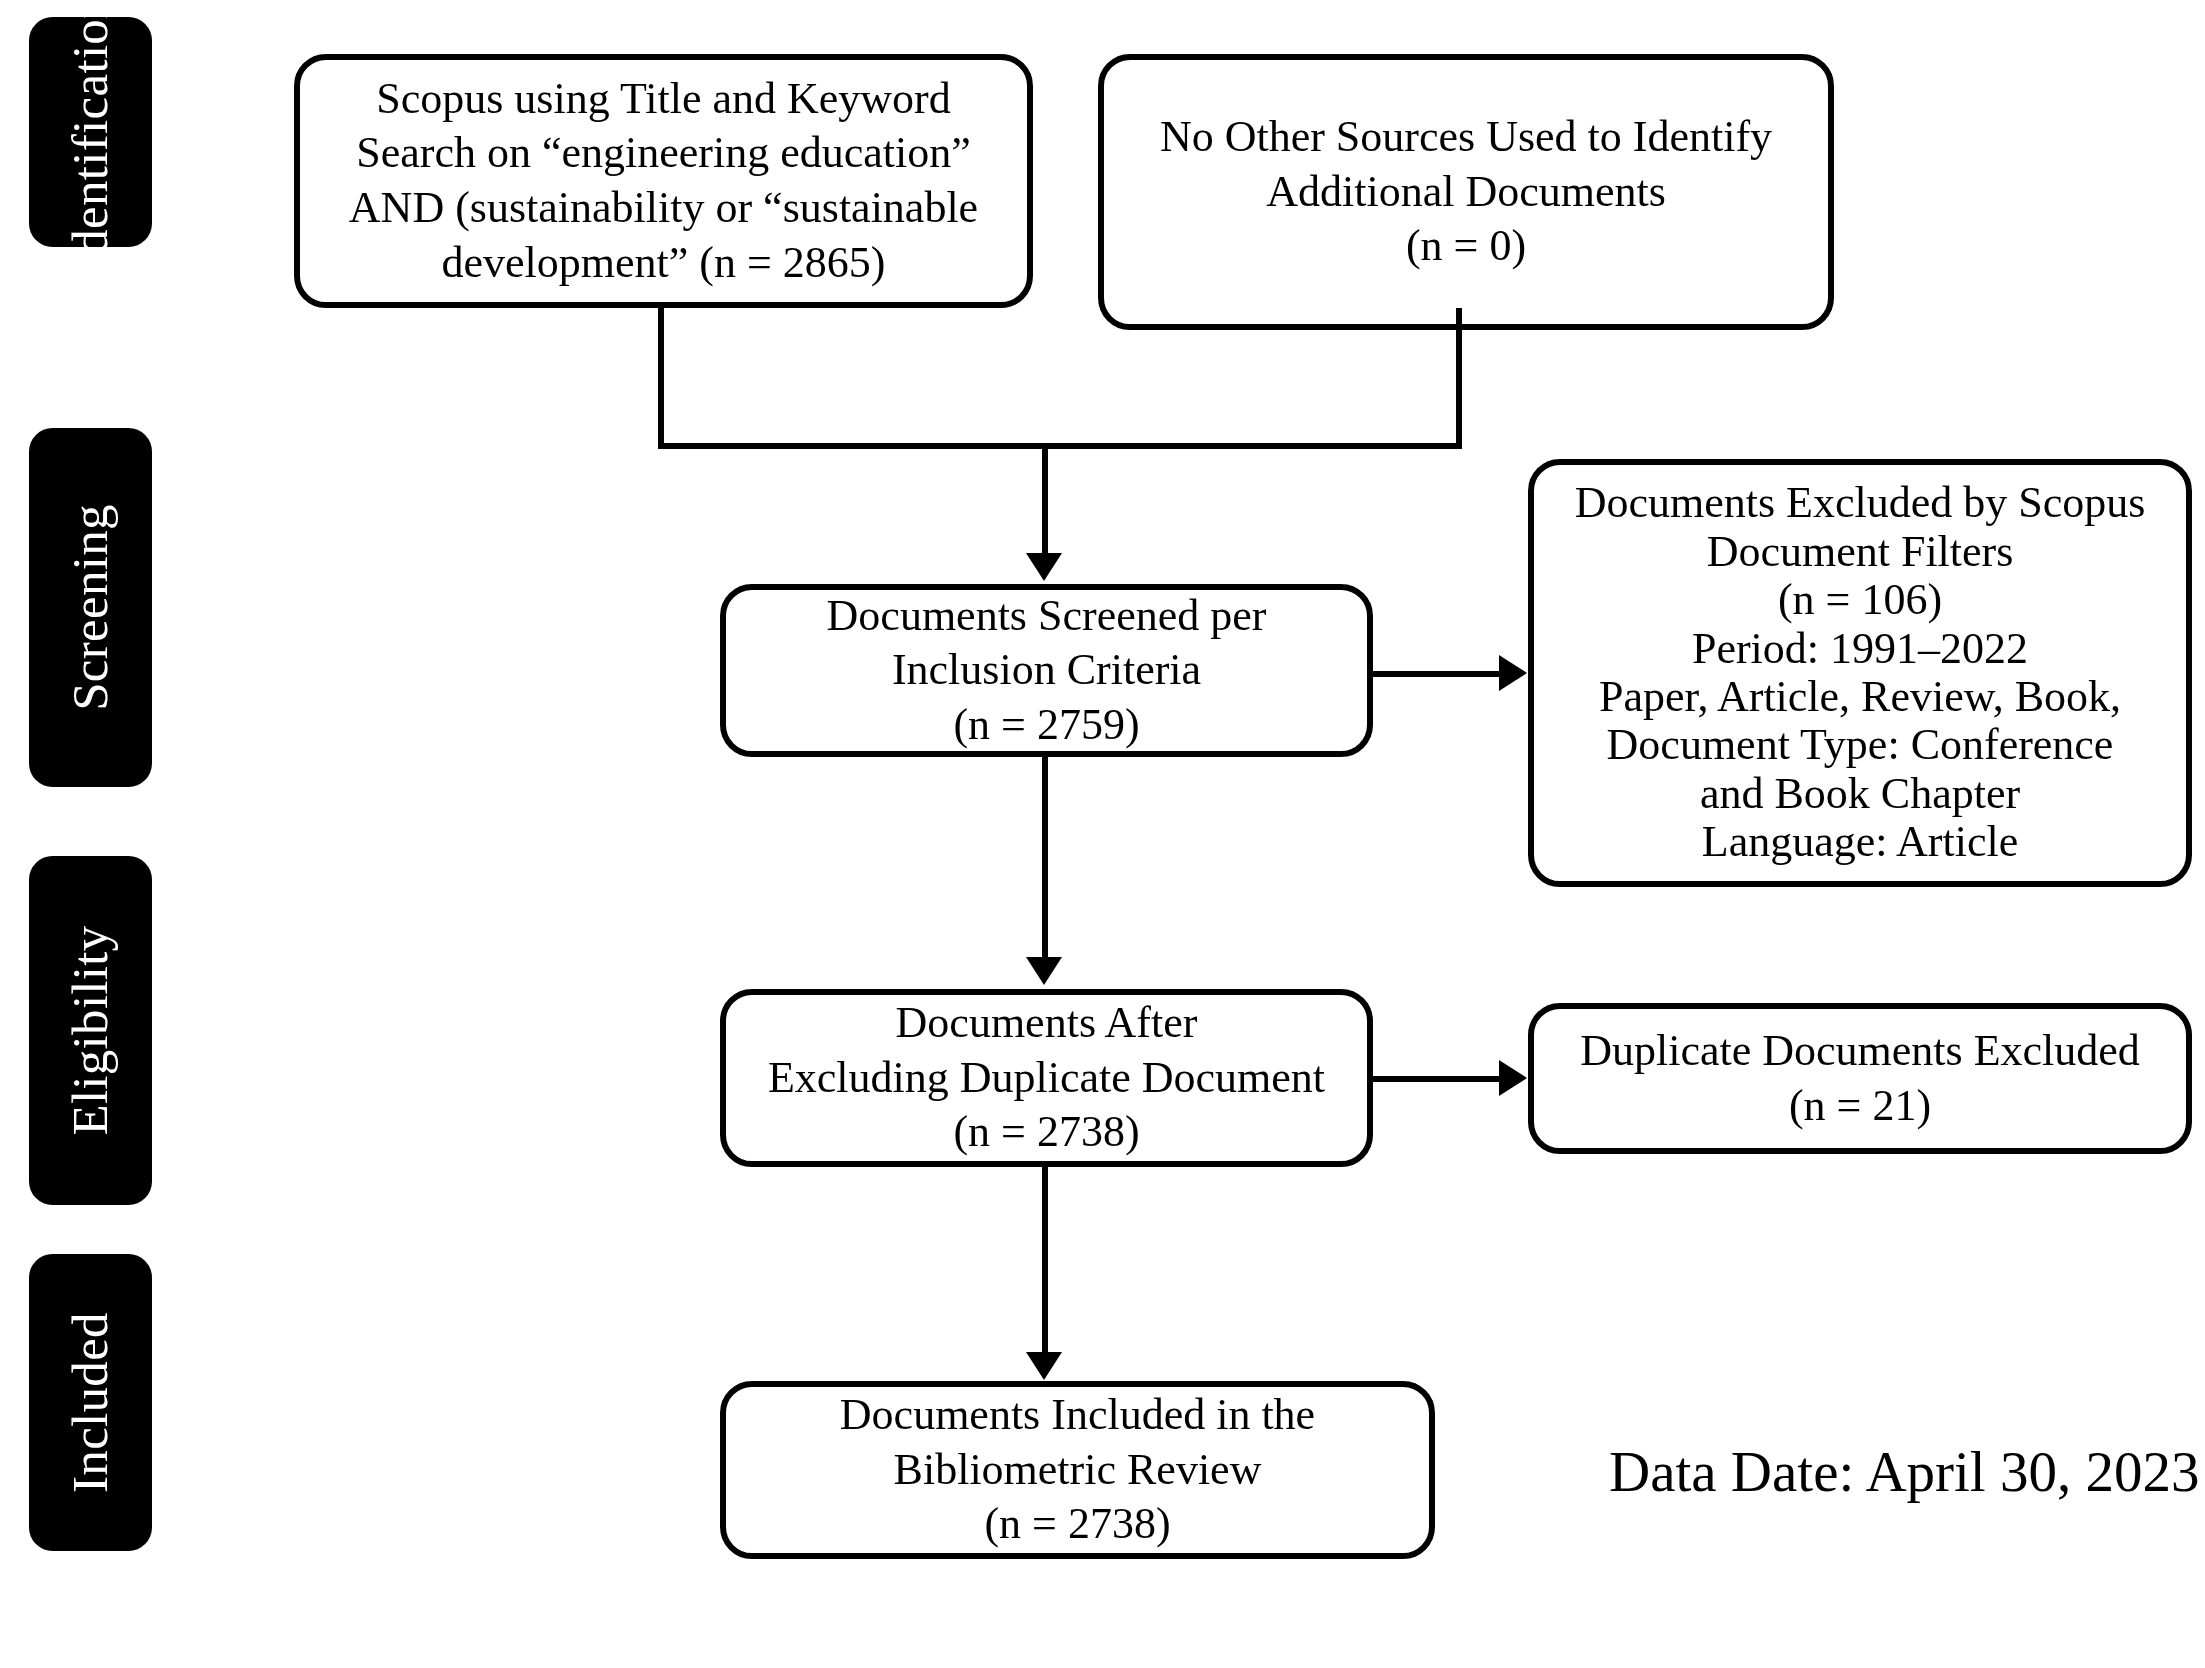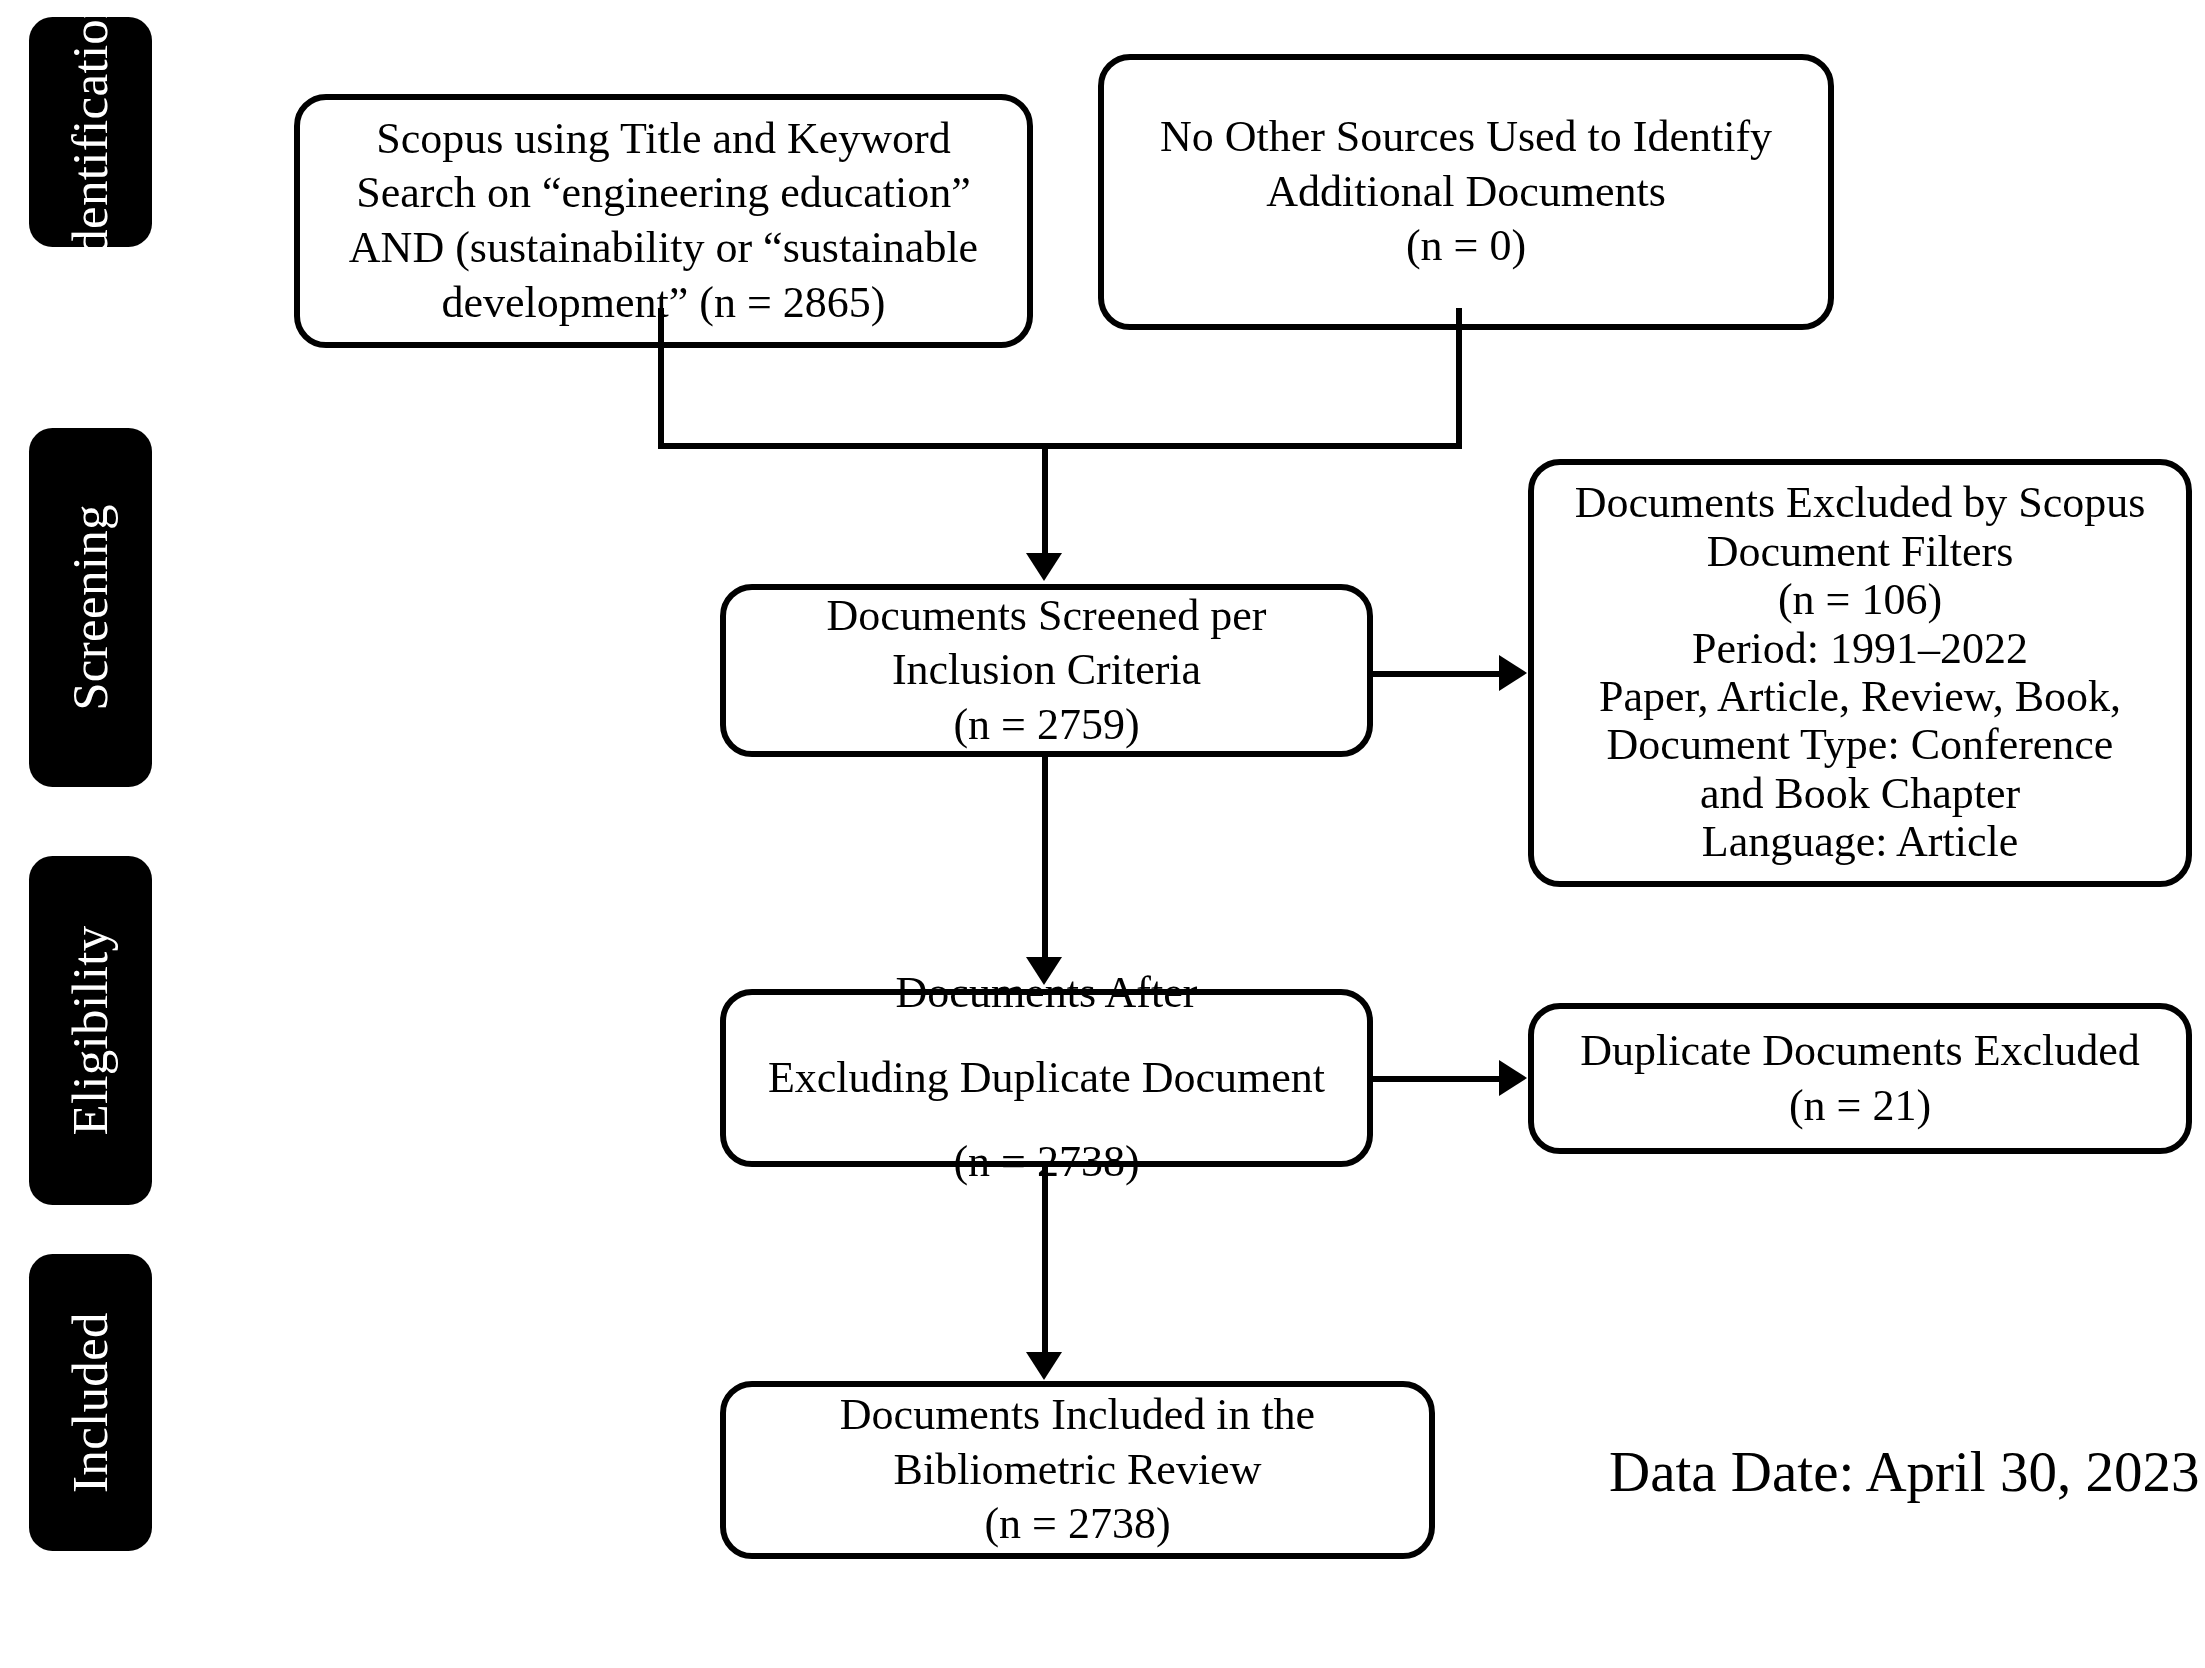--- a/index.html
+++ b/index.html
@@ -111,21 +111,21 @@
   </div>
 
   <div class="stage-pill" style="left:29px; top:856px; width:123px; height:349px;">
     <span class="stage-label">Eligibility</span>
   </div>
 
   <div class="stage-pill" style="left:29px; top:1254px; width:123px; height:297px;">
     <span class="stage-label">Included</span>
   </div>
 
-  <div class="flow-box" style="left:294px; top:54px; width:739px; height:254px;margin-top:40px;">
+  <div class="flow-box" style="left:294px; top:54px; width:739px; height:254px;">
     <div class="line">Scopus using Title and Keyword</div>
     <div class="line">Search on “engineering education”</div>
     <div class="line">AND (sustainability or “sustainable</div>
     <div class="line">development” (n = 2865)</div>
   </div>
 
   <div class="flow-box" style="left:1098px; top:54px; width:736px; height:276px;">
     <div class="line">No Other Sources Used to Identify</div>
     <div class="line">Additional Documents</div>
     <div class="line">(n = 0)</div>
@@ -154,21 +154,21 @@
     <div class="line">and Book Chapter</div>
     <div class="line">Language: Article</div>
   </div>
 
   <div class="conn-h" style="left:1372px; top:671px; width:128px;"></div>
   <div class="arrow-right" style="left:1499px; top:655px;"></div>
 
   <div class="conn-v" style="left:1042px; top:756px; height:202px;"></div>
   <div class="arrow-down" style="left:1026px; top:957px;"></div>
 
-  <div class="flow-box" style="left:720px; top:989px; width:653px; height:178px;gap:30px;">
+  <div class="flow-box" style="left:720px; top:989px; width:653px; height:178px;">
     <div class="line">Documents After</div>
     <div class="line">Excluding Duplicate Document</div>
     <div class="line">(n = 2738)</div>
   </div>
 
   <div class="flow-box" style="left:1528px; top:1003px; width:664px; height:151px;">
     <div class="line">Duplicate Documents Excluded</div>
     <div class="line">(n = 21)</div>
   </div>
 

